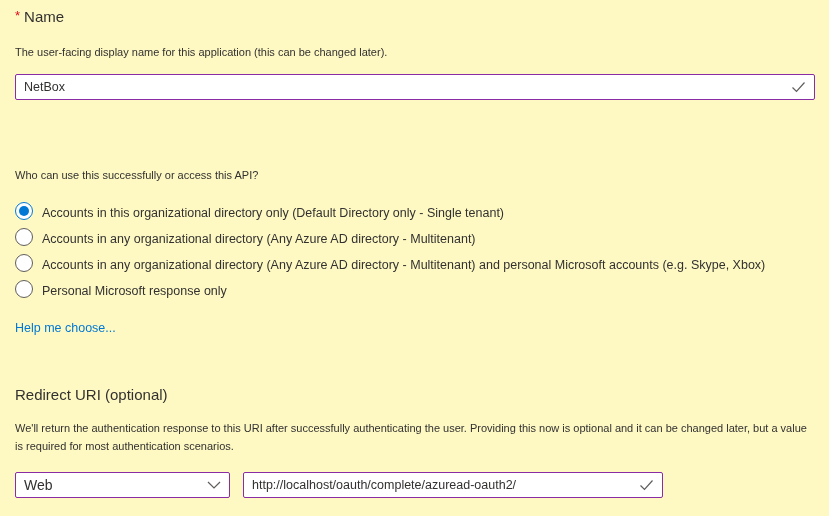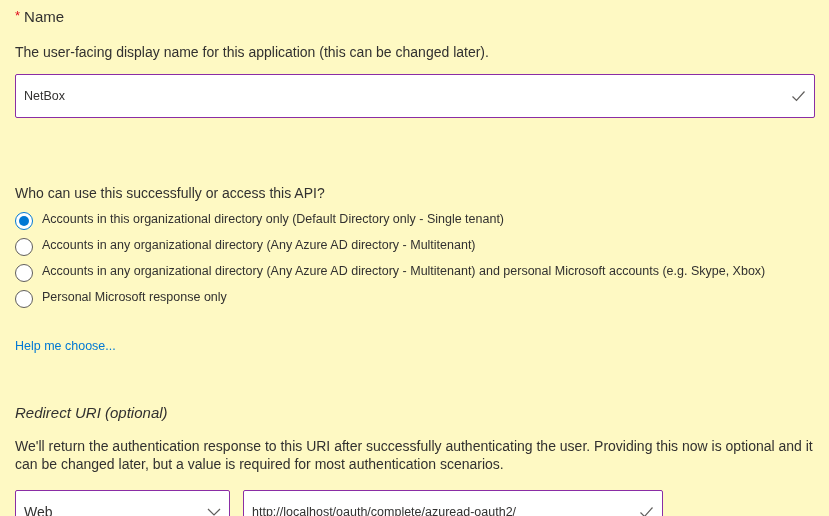--- a/index.html
+++ b/index.html
@@ -22,30 +22,30 @@
     font-weight: 400;
     color: #323130;
   }
   .required-star {
     color: #e00b1c;
     margin-right: 4px;
     font-size: 13px;
     vertical-align: 2px;
   }
   .body-text {
-    font-size: 14px;
+    font-size: 11px;
     line-height: 18px;
     color: #323130;
   }
   .desc { margin-top: 16px; }
 
   
   .field {
     position: relative;
-    height: 44px;
+    height: 26px;
     border: 1.5px solid #8a2da5;
     border-radius: 2px;
     background: #fff;
     display: flex;
     align-items: center;
   }
   .field input {
     border: none;
     outline: none;
     background: transparent;
@@ -64,21 +64,21 @@
     display: flex;
     align-items: center;
   }
   .name-field { margin-top: 13px; width: 800px; }
 
   
   .question { margin-top: 23px; }
   .radio-group { margin-top: 10px; }
   .radio-row {
     display: flex;
-    align-items: flex-start;
+    align-items: flex-end;
     height: 26px;
     cursor: pointer;
   }
   .radio-circle {
     width: 18px;
     height: 18px;
     border-radius: 50%;
     border: 1px solid #605e5c;
     background: #fff;
     flex: 0 0 18px;
@@ -99,21 +99,21 @@
 
   .help-link {
     display: inline-block;
     margin-top: 23px;
     font-size: 12.5px;
     color: #0078d4;
     text-decoration: none;
     cursor: pointer;
   }
 
-  .redirect-heading { margin-top: 49px; font-style: italic; }
+  .redirect-heading { margin-top: 49px; }
   .redirect-desc { margin-top: 14px; max-width: 800px; }
 
   .uri-row {
     margin-top: 17px;
     display: flex;
     align-items: center;
   }
   .platform-select {
     width: 215px;
     cursor: pointer;

